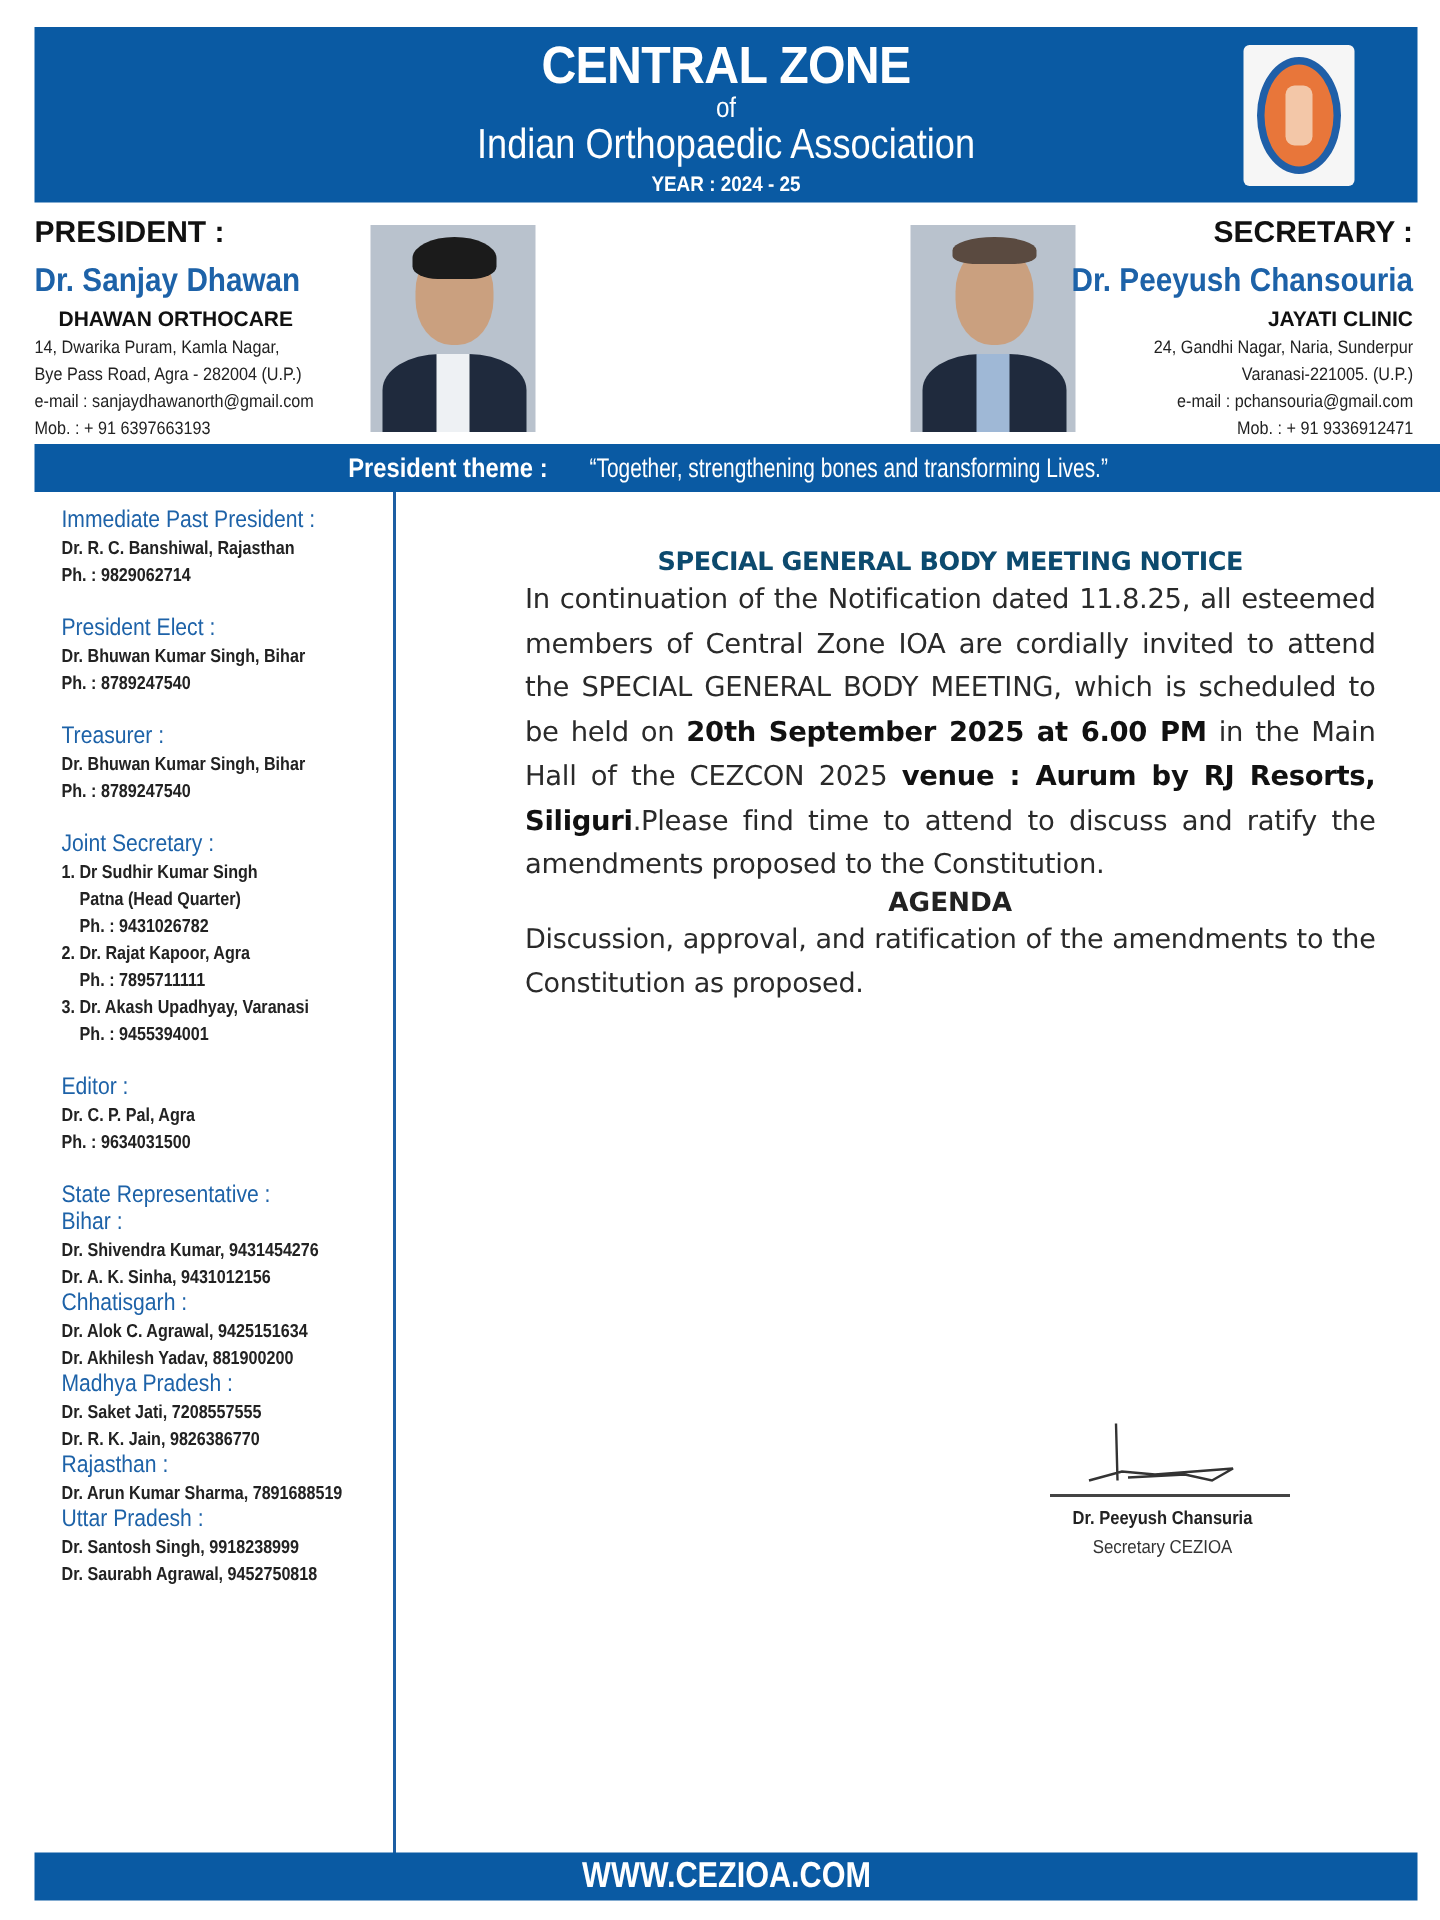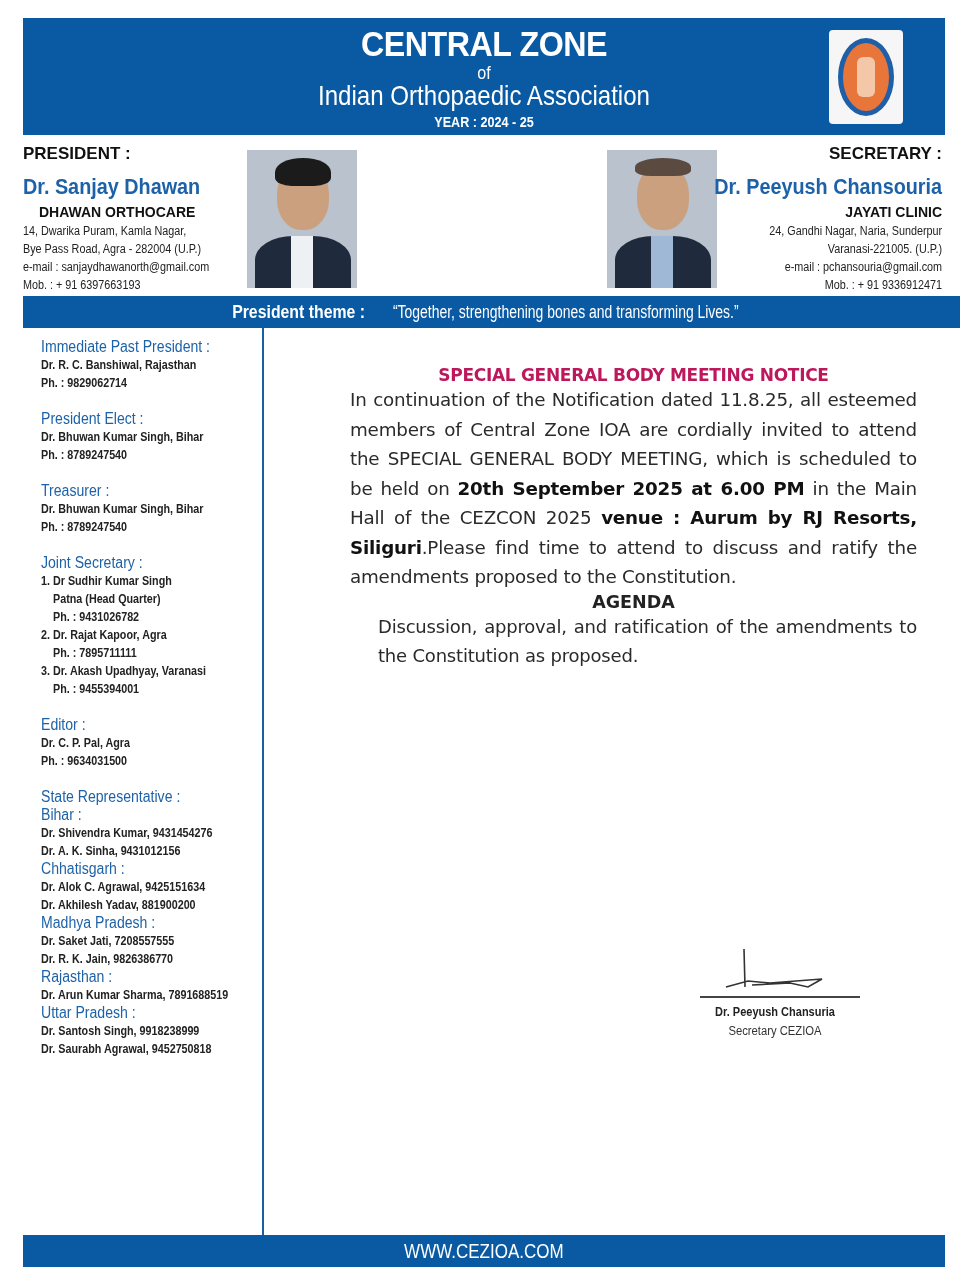--- a/index.html
+++ b/index.html
@@ -19,21 +19,21 @@
       background: #f6f6f6; border-radius: 4px;
     }
     .logo .ring {
       position: absolute; left: 9px; top: 8px; width: 56px; height: 78px; border-radius: 50%;
       border: 5px solid #1f5fa8; background: #e8763a;
     }
     .logo .inner {
       position: absolute; left: 14px; top: 14px; width: 18px; height: 40px; border-radius: 6px; background: #f3c7a8;
     }
 
-    .pres-label, .sec-label { position: absolute; top: 144px; font-size: 17px; font-weight: bold; color: #111; transform-origin: left; }
+    .pres-label, .sec-label { position: absolute; top: 144px; font-size: 20px; font-weight: bold; color: #111; transform-origin: left; }
     .pres-label { left: 23px; }
     .sec-label { right: 18px; transform-origin: right; }
     .person-name { position: absolute; top: 174px; font-size: 22px; font-weight: bold; color: #1d62a8; }
     .person-name.left { left: 23px; transform: scaleX(0.9); transform-origin: left; }
     .person-name.right { right: 18px; transform: scaleX(0.9); transform-origin: right; }
     .clinic { position: absolute; top: 204px; font-size: 14px; font-weight: bold; color: #111; }
     .clinic.left { left: 23px; padding-left: 16px; }
     .clinic.right { right: 18px; }
     .addr { position: absolute; font-size: 12px; color: #222; line-height: 18px; }
     .addr.left { left: 23px; top: 222px; transform: scaleX(0.9); transform-origin: left; }
@@ -58,35 +58,35 @@
 
     .divider { position: absolute; left: 262px; top: 328px; width: 2px; height: 908px; background: #1d5ea3; }
 
     .side { position: absolute; left: 41px; top: 338px; width: 220px; }
     .side .h { font-size: 16px; color: #1d62a8; margin-top: 0; transform: scaleX(0.88); transform-origin: left; white-space: nowrap; }
     .side .t { font-size: 12.5px; font-weight: bold; color: #222; line-height: 18px; transform: scaleX(0.86); transform-origin: left; white-space: nowrap; }
     .side .grp { margin-bottom: 18px; }
     .side .sub { padding-left: 14px; }
 
     .main { position: absolute; left: 350px; top: 365px; width: 567px; font-family: "DejaVu Sans", sans-serif; }
-    .main .notice-title { text-align: center; font-size: 17px; font-weight: bold; color: #be185d; letter-spacing: -0.3px; margin-left: 0px; }
+    .main .notice-title { text-align: center; font-size: 17px; font-weight: bold; color: #0c4a6e; letter-spacing: -0.3px; margin-left: 0px; }
     .main .body { font-size: 18.3px; line-height: 29.5px; text-align: justify; color: #2a2a2a; letter-spacing: -0.2px; }
     .main .body b { font-weight: bold; color: #111; }
     .main .agenda-title { text-align: center; font-size: 17.5px; font-weight: bold; }
-    .main .agenda-text { font-size: 18px; line-height: 29.5px; color: #2a2a2a; text-align: justify; letter-spacing: -0.2px; margin-left: 28px; }
+    .main .agenda-text { font-size: 18px; line-height: 29.5px; color: #2a2a2a; text-align: justify; letter-spacing: -0.2px; }
 
     .sig { position: absolute; left: 700px; top: 945px; width: 160px; }
     .sig svg { position: absolute; left: 20px; top: 0; }
     .sig .line { position: absolute; left: 0; top: 51px; width: 160px; height: 2px; background: #444; }
     .sig .name { position: absolute; left: 0; top: 60px; width: 150px; text-align: center; font-size: 12.5px; font-weight: bold; color: #222; transform: scaleX(0.88); }
     .sig .role { position: absolute; left: 0; top: 79px; width: 150px; text-align: center; font-size: 12.5px; color: #333; transform: scaleX(0.9); }
 
     .footer {
       position: absolute; left: 23px; top: 1235px; width: 922px; height: 32px;
-      background: #0a5aa3; color: #fff; text-align: center; line-height: 32px; font-size: 20px; font-weight: normal;
+      background: #0a5aa3; color: #fff; text-align: center; line-height: 32px; font-size: 24px; font-weight: bold;
     }
     .footer span { display: inline-block; transform: scaleX(0.85); }
   </style>
 </head>
 <body>
 
 <div class="banner">
   <div class="title1">CENTRAL ZONE</div>
   <div class="title2">of</div>
   <div class="title3">Indian Orthopaedic Association</div>

